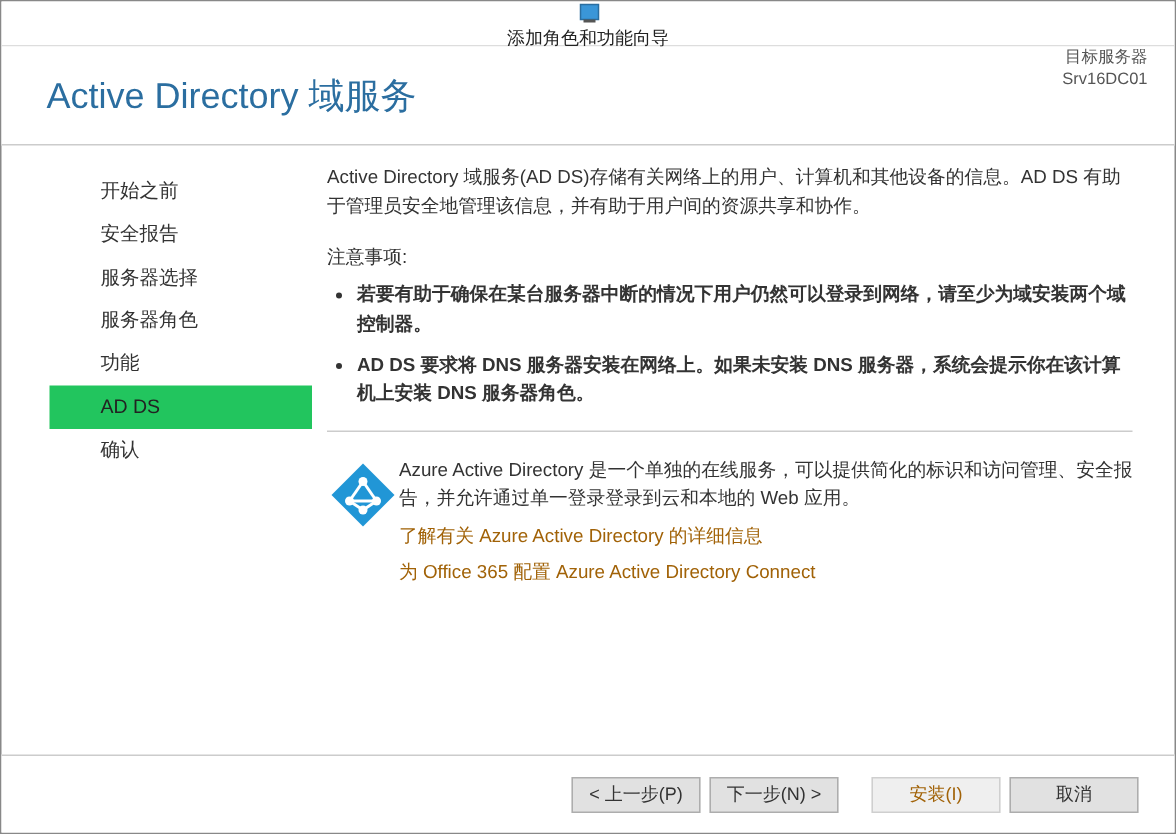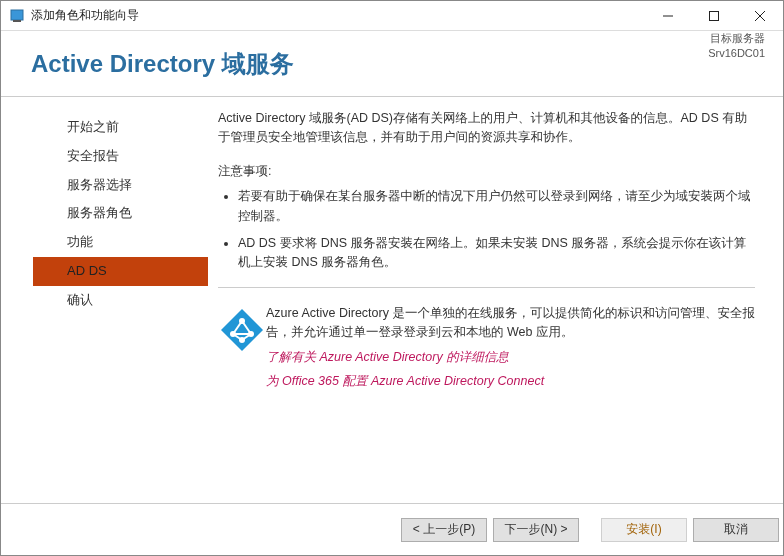--- a/index.html
+++ b/index.html
@@ -1,42 +1,42 @@
 <!DOCTYPE html>
 <html><head>
 <meta charset="utf-8">
 <style>
   * { box-sizing: border-box; margin: 0; padding: 0; }
   body { font-family: "Microsoft YaHei", "Segoe UI", sans-serif; font-size: 12px; color: #333; background: #fff; }
   .window { width: 784px; height: 556px; border: 1px solid #888; display: flex; flex-direction: column; background: #fff; }
-  .titlebar { height: 30px; display: flex; align-items: center; border-bottom: 1px solid #ddd; background: #fff; }
+  .titlebar { height: 30px; display: flex; align-items: center; border-bottom: 1px solid #ddd; background: #fff; flex-direction: column; }
   .titlebar .icon { width: 16px; height: 16px; margin: 0 6px 0 8px; display:flex; align-items:center; justify-content:center;}
   .titlebar .title { flex: 1; font-size: 12px; color: #222; }
   .winbtns { display: flex; }
   .winbtn { width: 46px; height: 30px; display: flex; align-items: center; justify-content: center; color: #222; }
   .header-band { height: 66px; border-bottom: 1px solid #ccc; position: relative; background: #fff; display:flex; align-items:center;}
-  .header-title { font-size: 24px; font-weight: 700; color: #2b6ea0; padding-left: 30px; }
+  .header-title { font-size: 24px; font-weight: 400; color: #2b6ea0; padding-left: 30px; }
   .header-target { position: absolute; right: 18px; top: 0; text-align: right; font-size: 11px; color: #555; line-height: 1.4;}
   .body { flex: 1; display: flex; overflow: hidden; }
   .sidebar { width: 175px; padding: 16px 0 0 0; margin-left: 32px; }
   .nav-item { padding: 4px 20px 4px 34px; font-size: 13px; color: #888; line-height: 1.6; cursor: default;}
   .nav-item.enabled { color: #333; }
-  .nav-item.active { background: #c2410c; color: #222; }
+  .nav-item.active { background: #22c55e; color: #222; }
   .content { flex: 1; padding: 12px 28px 10px 10px; font-size: 12.5px; line-height: 1.55; color: #333;}
   .content .intro { margin-bottom: 14px; }
   .content .note-head { margin-bottom: 6px; }
-  .content ul { padding-left: 20px; margin-bottom: 14px;}
+  .content ul { padding-left: 20px; margin-bottom: 14px; font-weight: bold;}
   .content li { margin-bottom: 8px; }
   .divider { border-top: 1px solid #ccc; margin: 14px 0 16px 0; }
   .azure-block { display: flex; gap: 0; }
   .azure-icon { width: 48px; flex-shrink:0; display:flex; align-items:flex-start; justify-content:center; padding-top:2px;}
   .azure-text { flex: 1; }
   .azure-text .desc { margin-bottom: 6px; }
-  .azure-text .link { color: #be185d; margin-bottom: 4px; cursor: pointer; font-style: italic;}
-  .footer { height: 52px; border-top: 1px solid #ccc; display: flex; align-items: center; justify-content: flex-end; padding: 0 4px; gap: 6px; background:#fff;}
+  .azure-text .link { color: #a16207; margin-bottom: 4px; cursor: pointer;}
+  .footer { height: 52px; border-top: 1px solid #ccc; display: flex; align-items: center; justify-content: flex-end; padding: 0 24px; gap: 6px; background:#fff;}
   .btn { min-width: 86px; height: 24px; border: 1px solid #adadad; background: #e1e1e1; font-size: 12px; display:flex; align-items:center; justify-content:center; padding: 0 10px;}
   .btn.disabled { color: #a16207; background: #efefef; border-color:#cfcfcf;}
   .btn-gap { width: 10px; }
 </style>
 </head>
 <body>
 
 <div class="window">
 
   <div class="titlebar">

